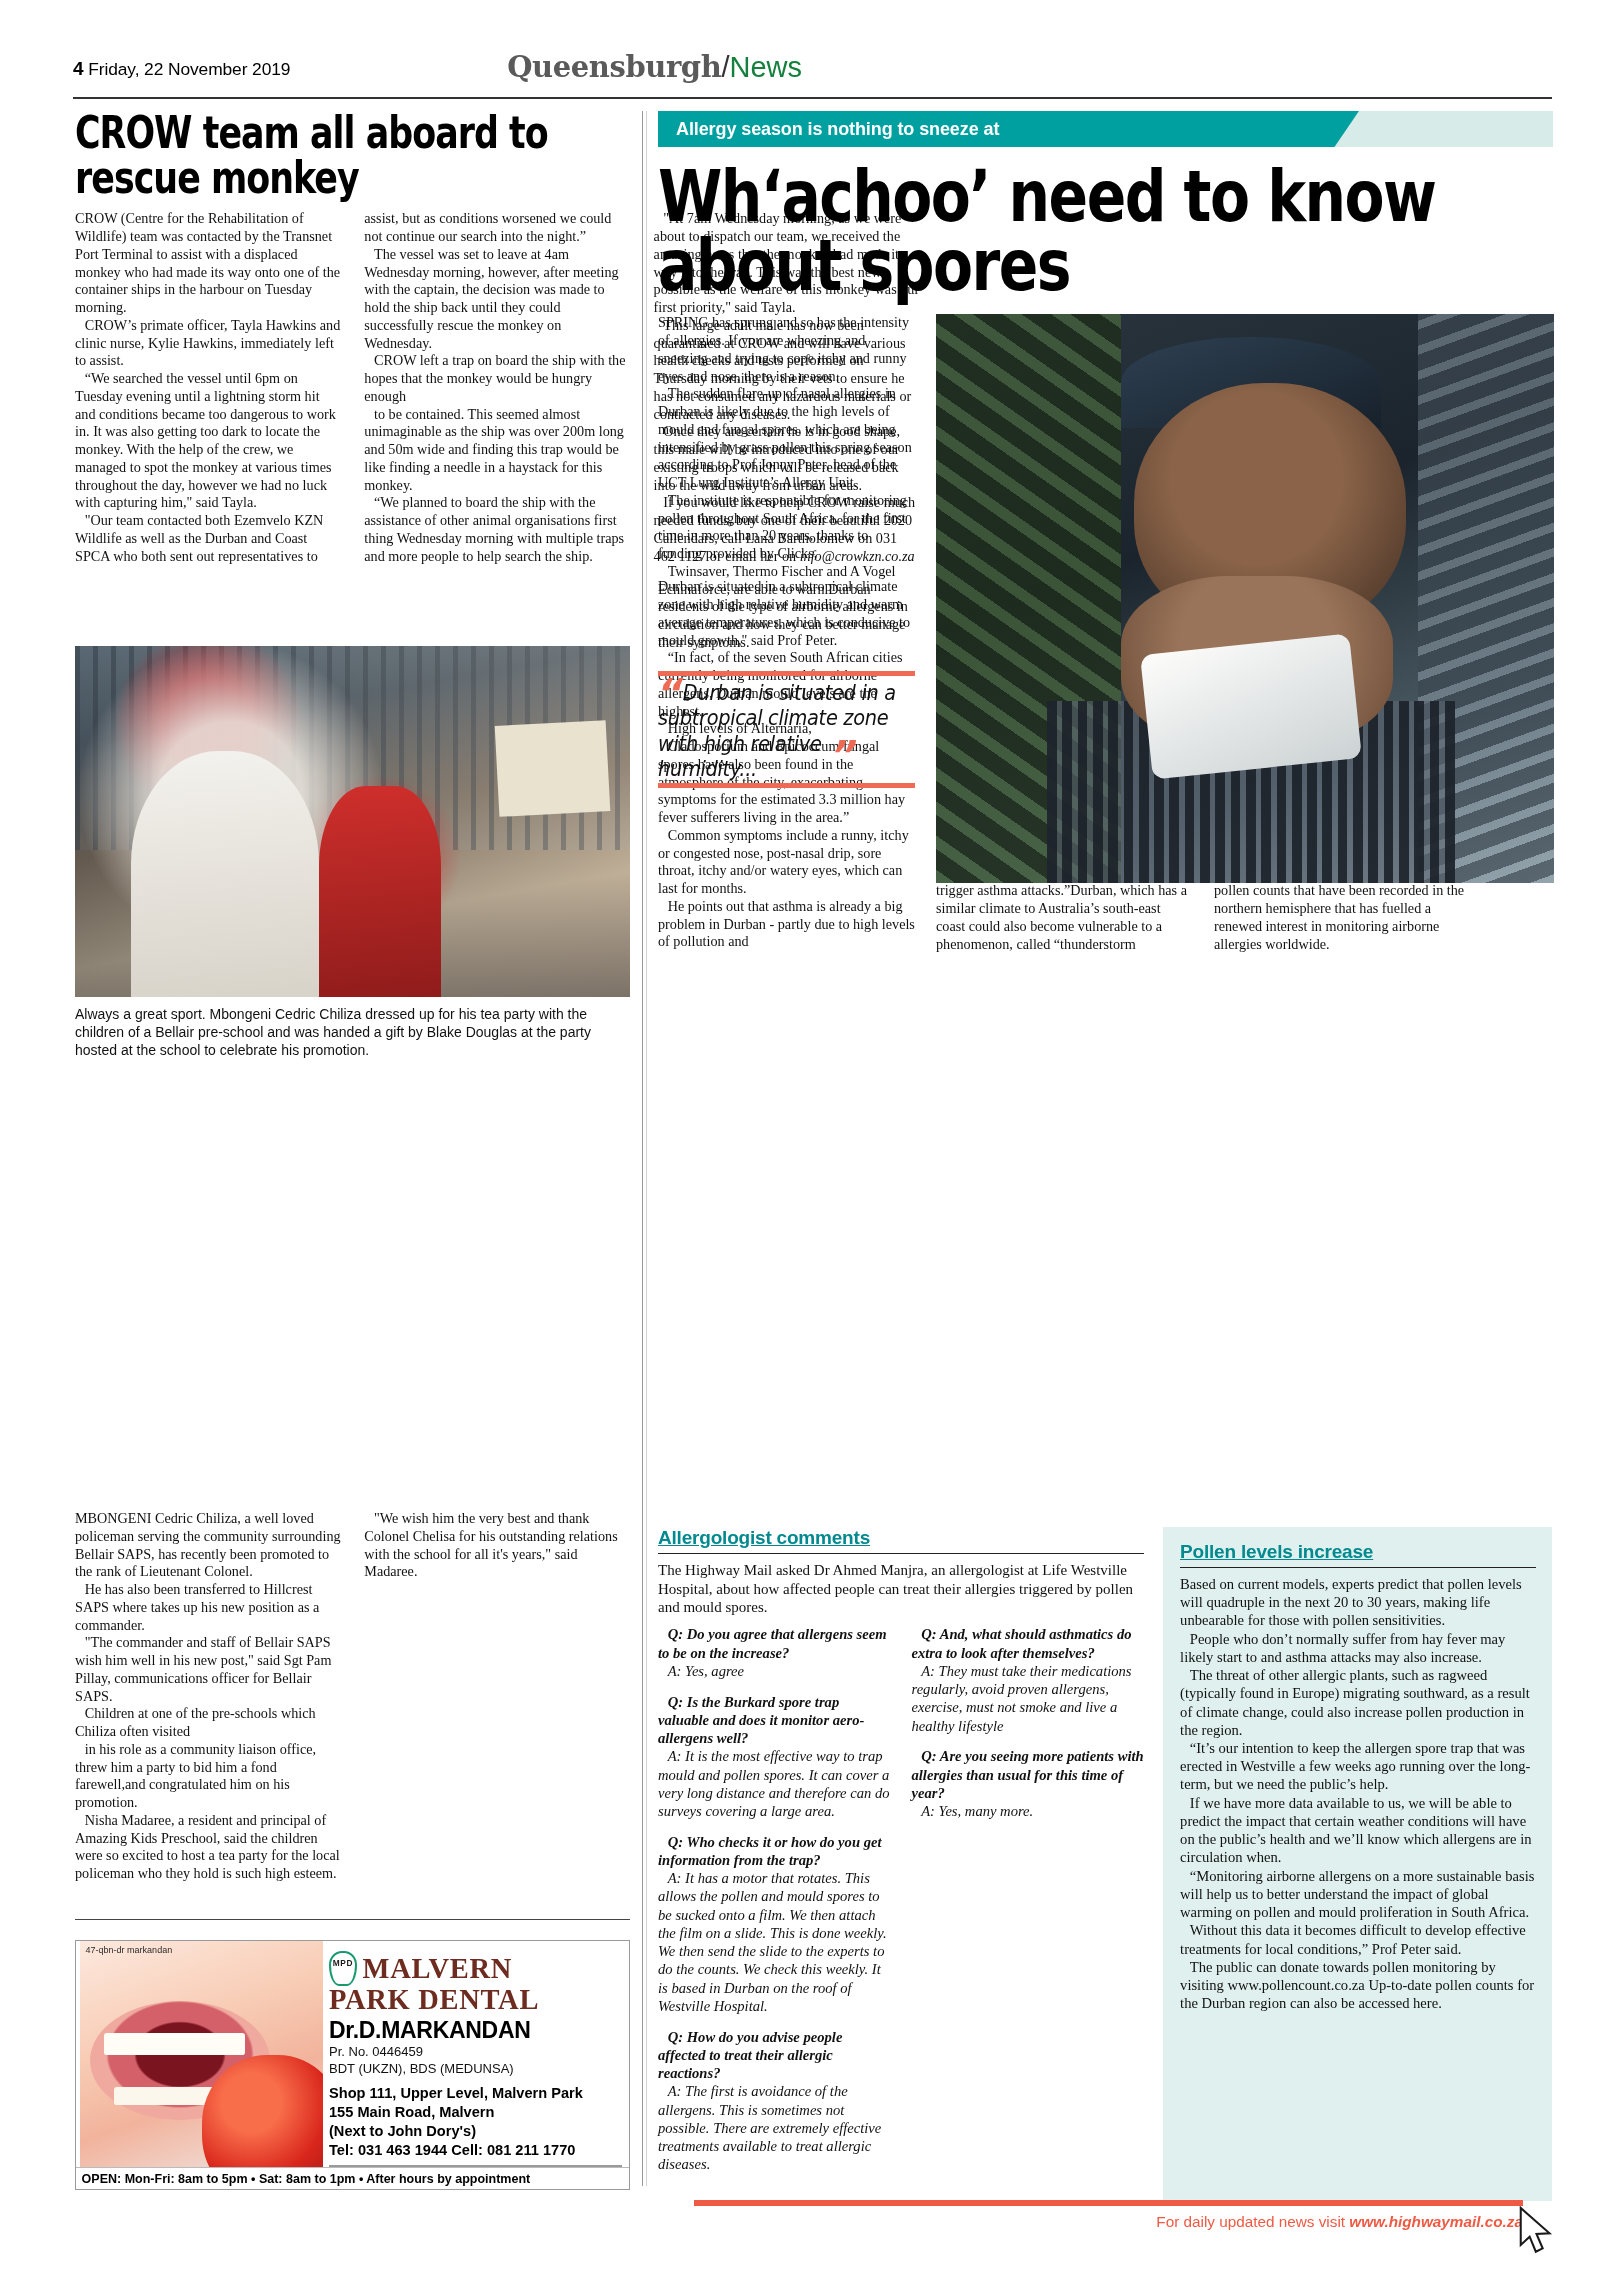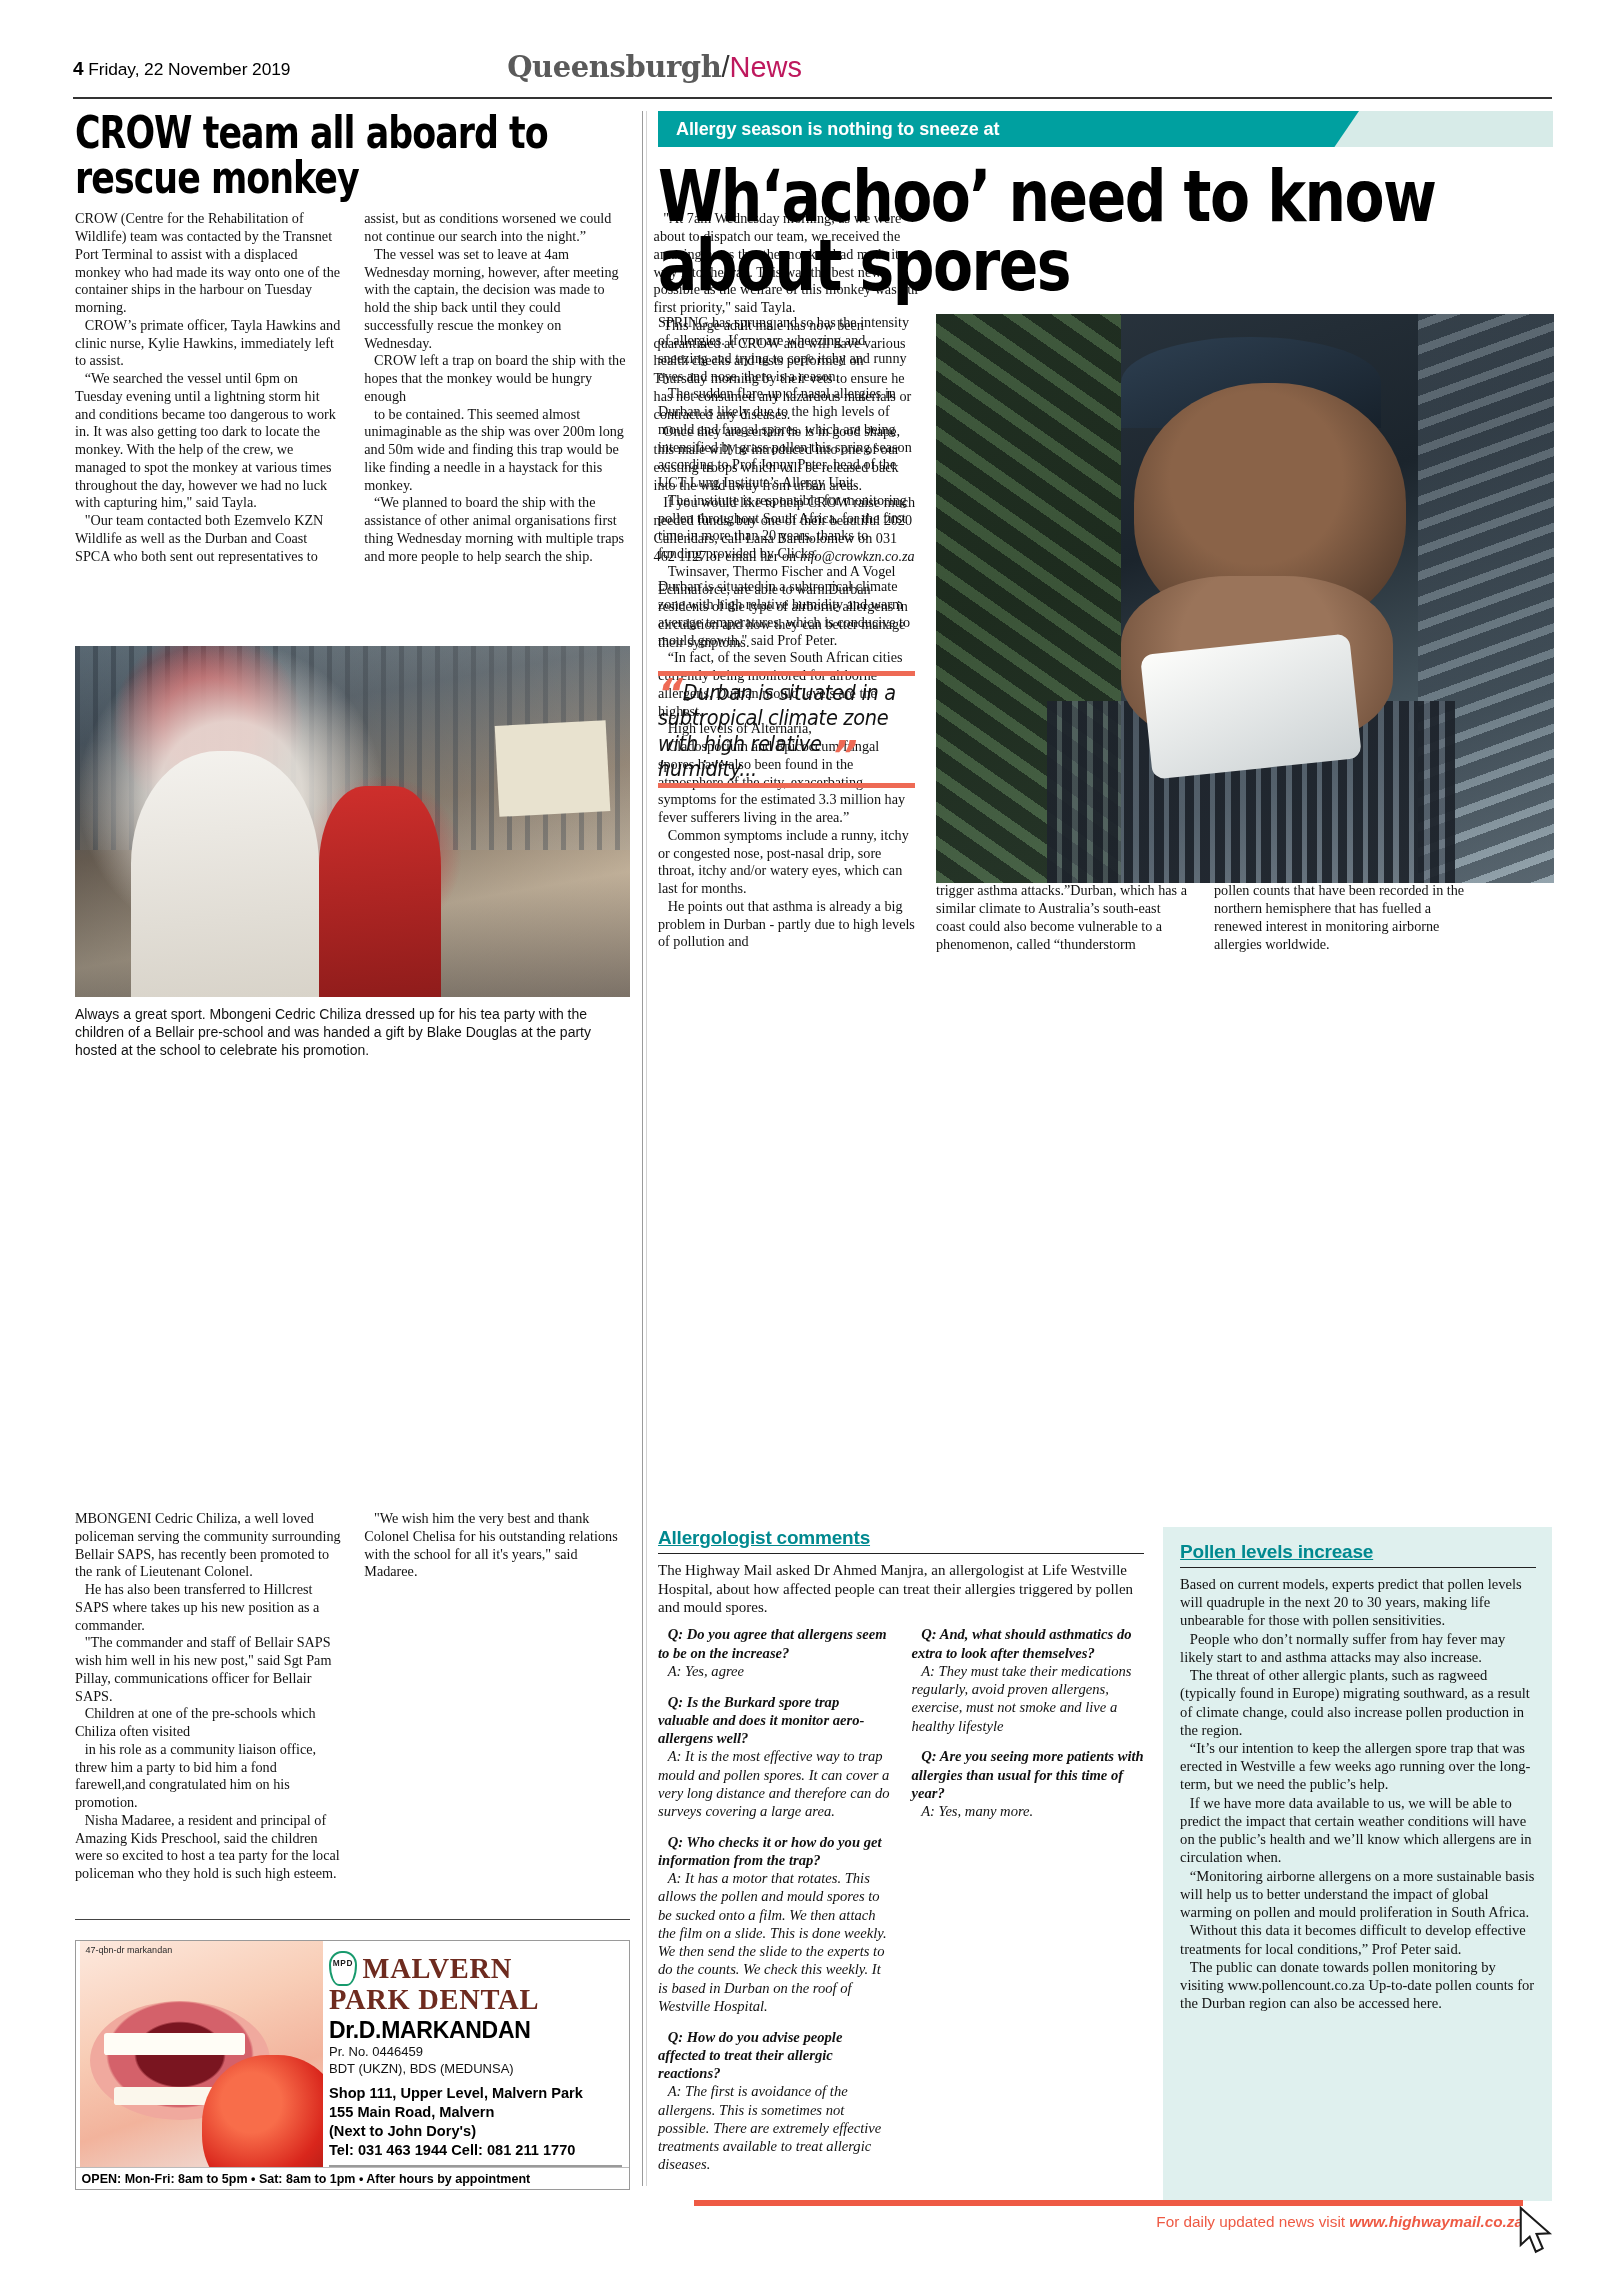--- a/index.html
+++ b/index.html
@@ -14,21 +14,21 @@
   }
   .page { position:absolute; left:0; top:0; width:1624px; height:2295px; }
 
   
   .masthead { position:absolute; left:73px; top:54px; width:1479px; height:42px; }
   .folio { font-family:"Liberation Sans", sans-serif; font-size:17.4px; color:#000; position:absolute; left:0; top:4.2px; letter-spacing:-0.1px;}
   .folio b { font-weight:bold; font-size:19px; }
   .mast-title { position:absolute; right:750px; top:-4.2px; white-space:nowrap; }
   .mast-q { font-family:"DejaVu Serif", serif; font-weight:bold; font-size:29px; color:#5a5a5a; letter-spacing:-0.4px;}
   .mast-slash { font-family:"Liberation Sans", sans-serif; font-weight:300; font-size:29px; color:#333; }
-  .mast-news { font-family:"Liberation Sans", sans-serif; font-weight:300; font-size:29px; color:#be185d; }
+  .mast-news { font-family:"Liberation Sans", sans-serif; font-weight:300; font-size:29px; color:#15803d; }
   .rule-top { position:absolute; left:73px; top:97px; width:1479px; height:2.1px; background:#333; }
 
   
   .left-zone { position:absolute; left:75px; top:111px; width:555px; }
   .hl-crow {
     font-family:"DejaVu Sans Condensed","Liberation Sans", sans-serif;
     font-weight:bold; font-size:44px; line-height:1.02; letter-spacing:-1.1px;
     color:#000; margin:0 0 9.7px 0; transform:scaleX(0.88); transform-origin:left top;
   }
   .cols2 { column-count:2; column-gap:23.6px; }

